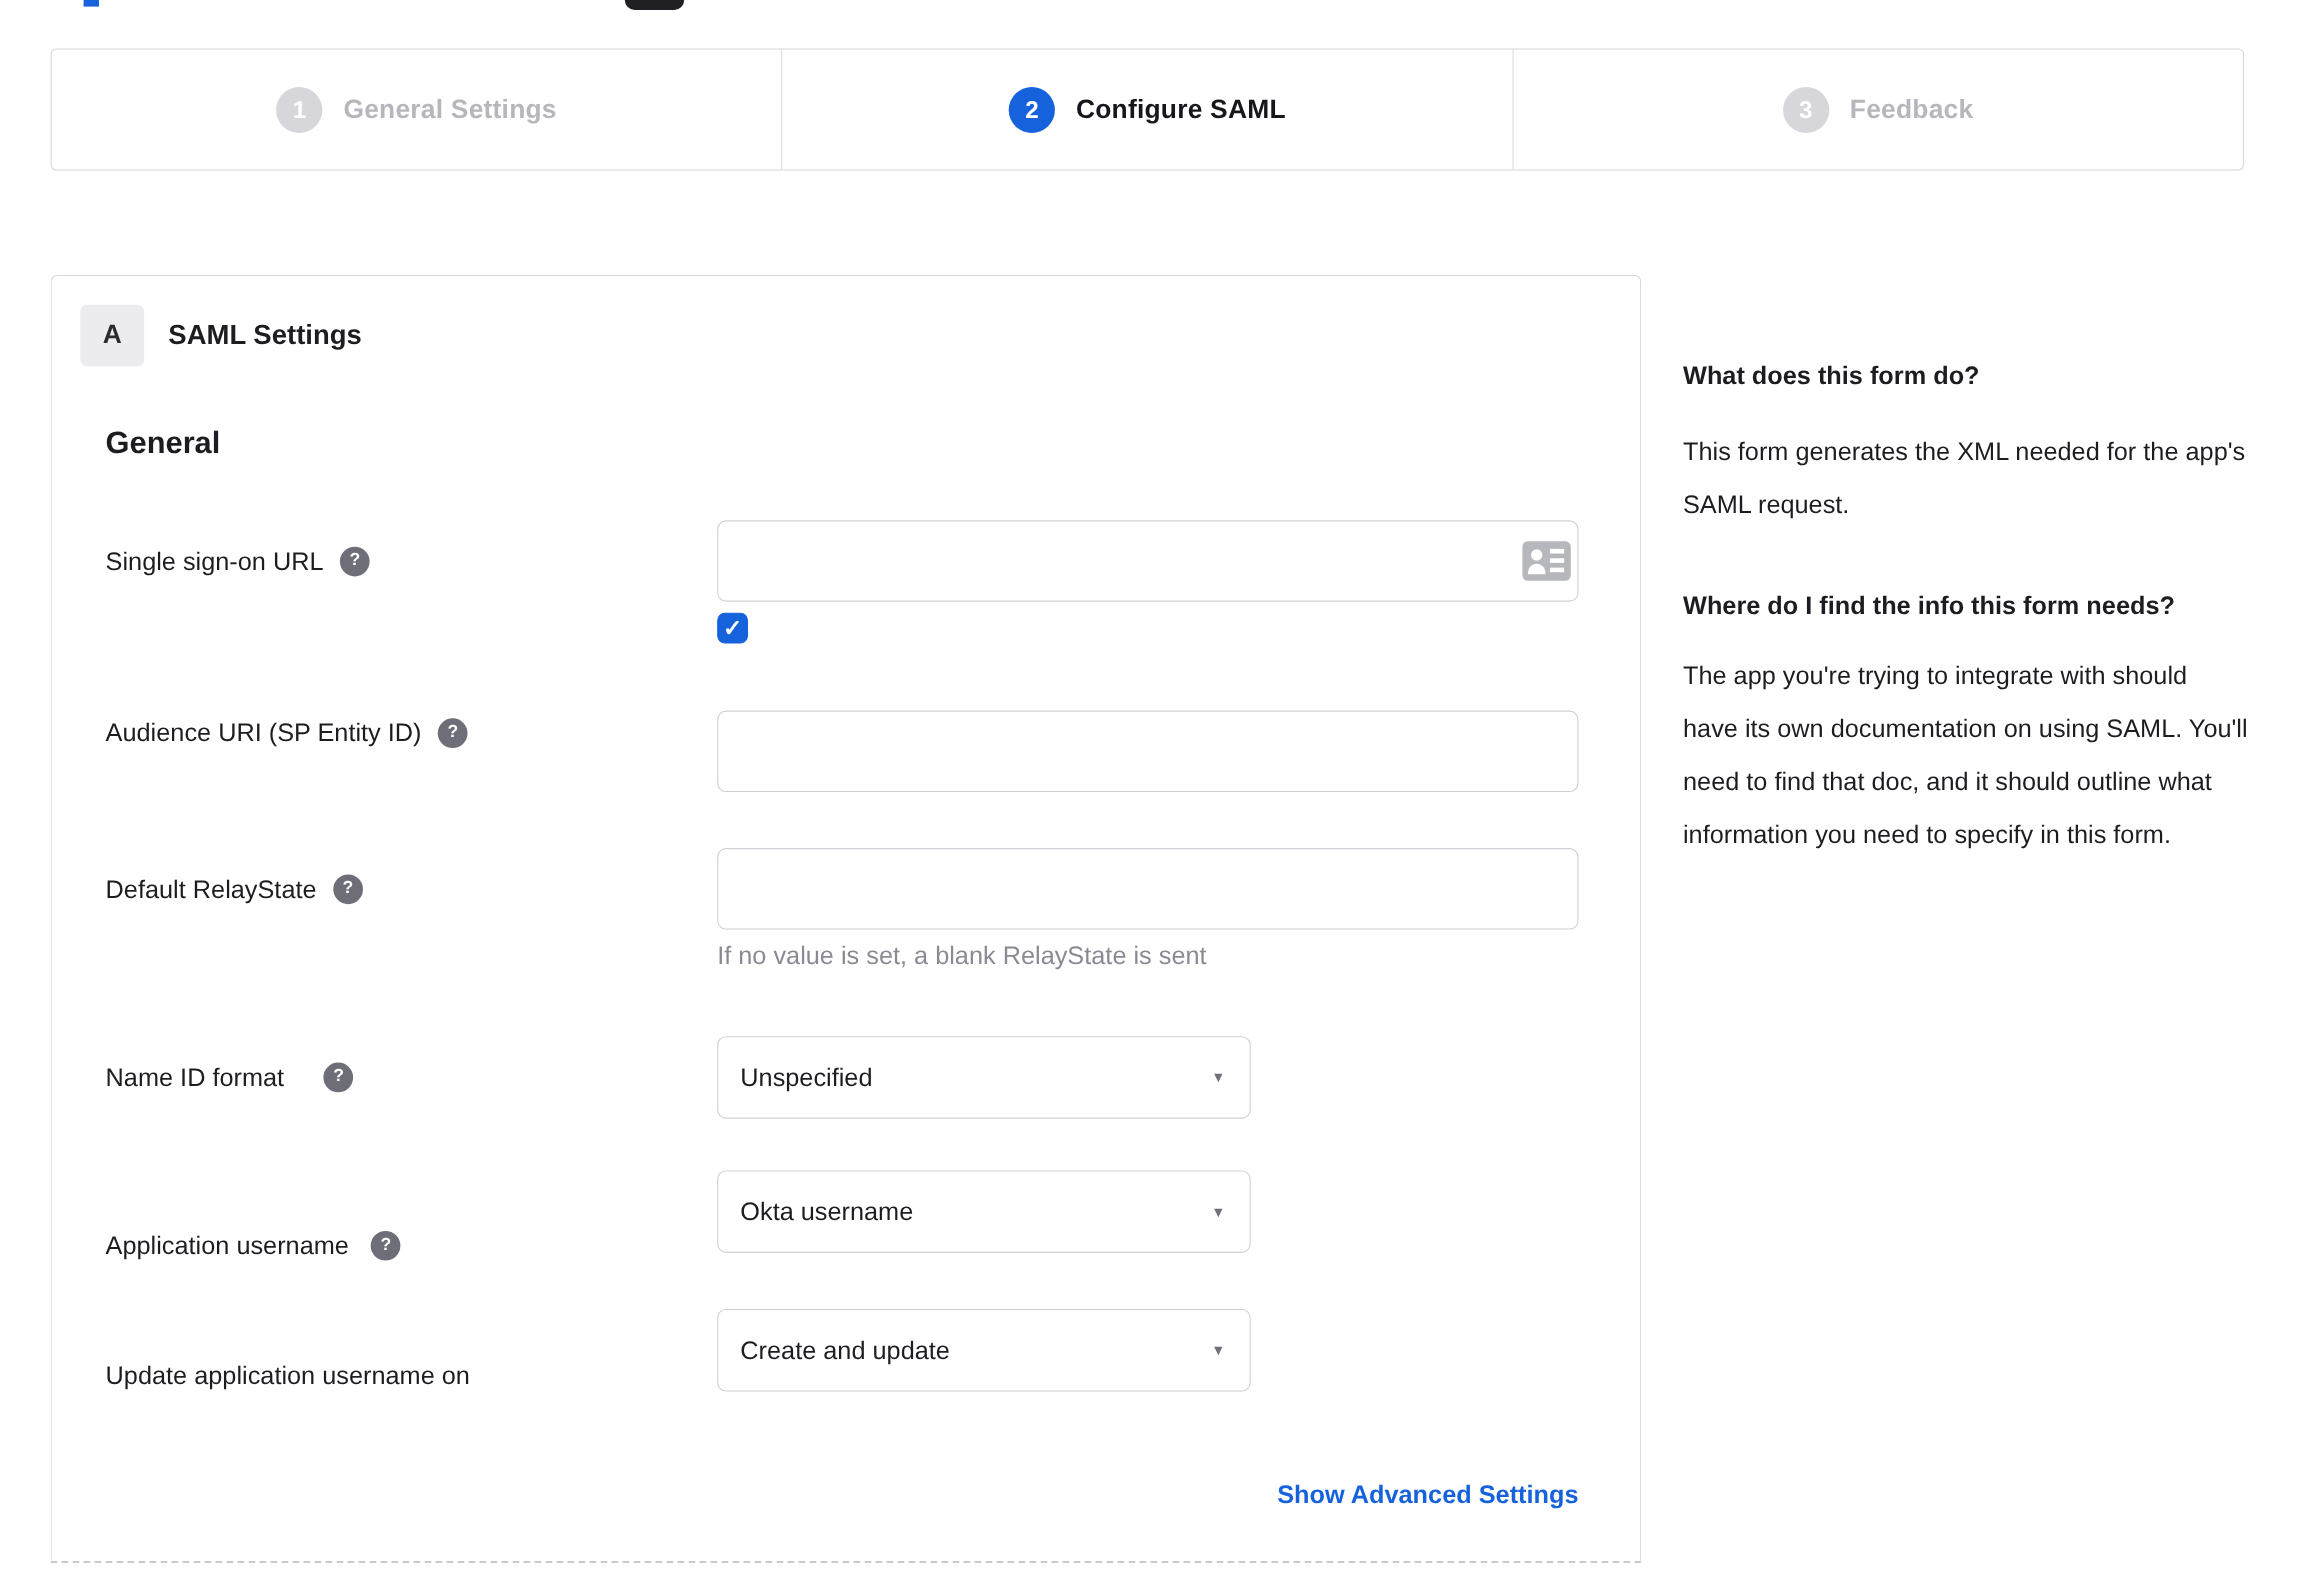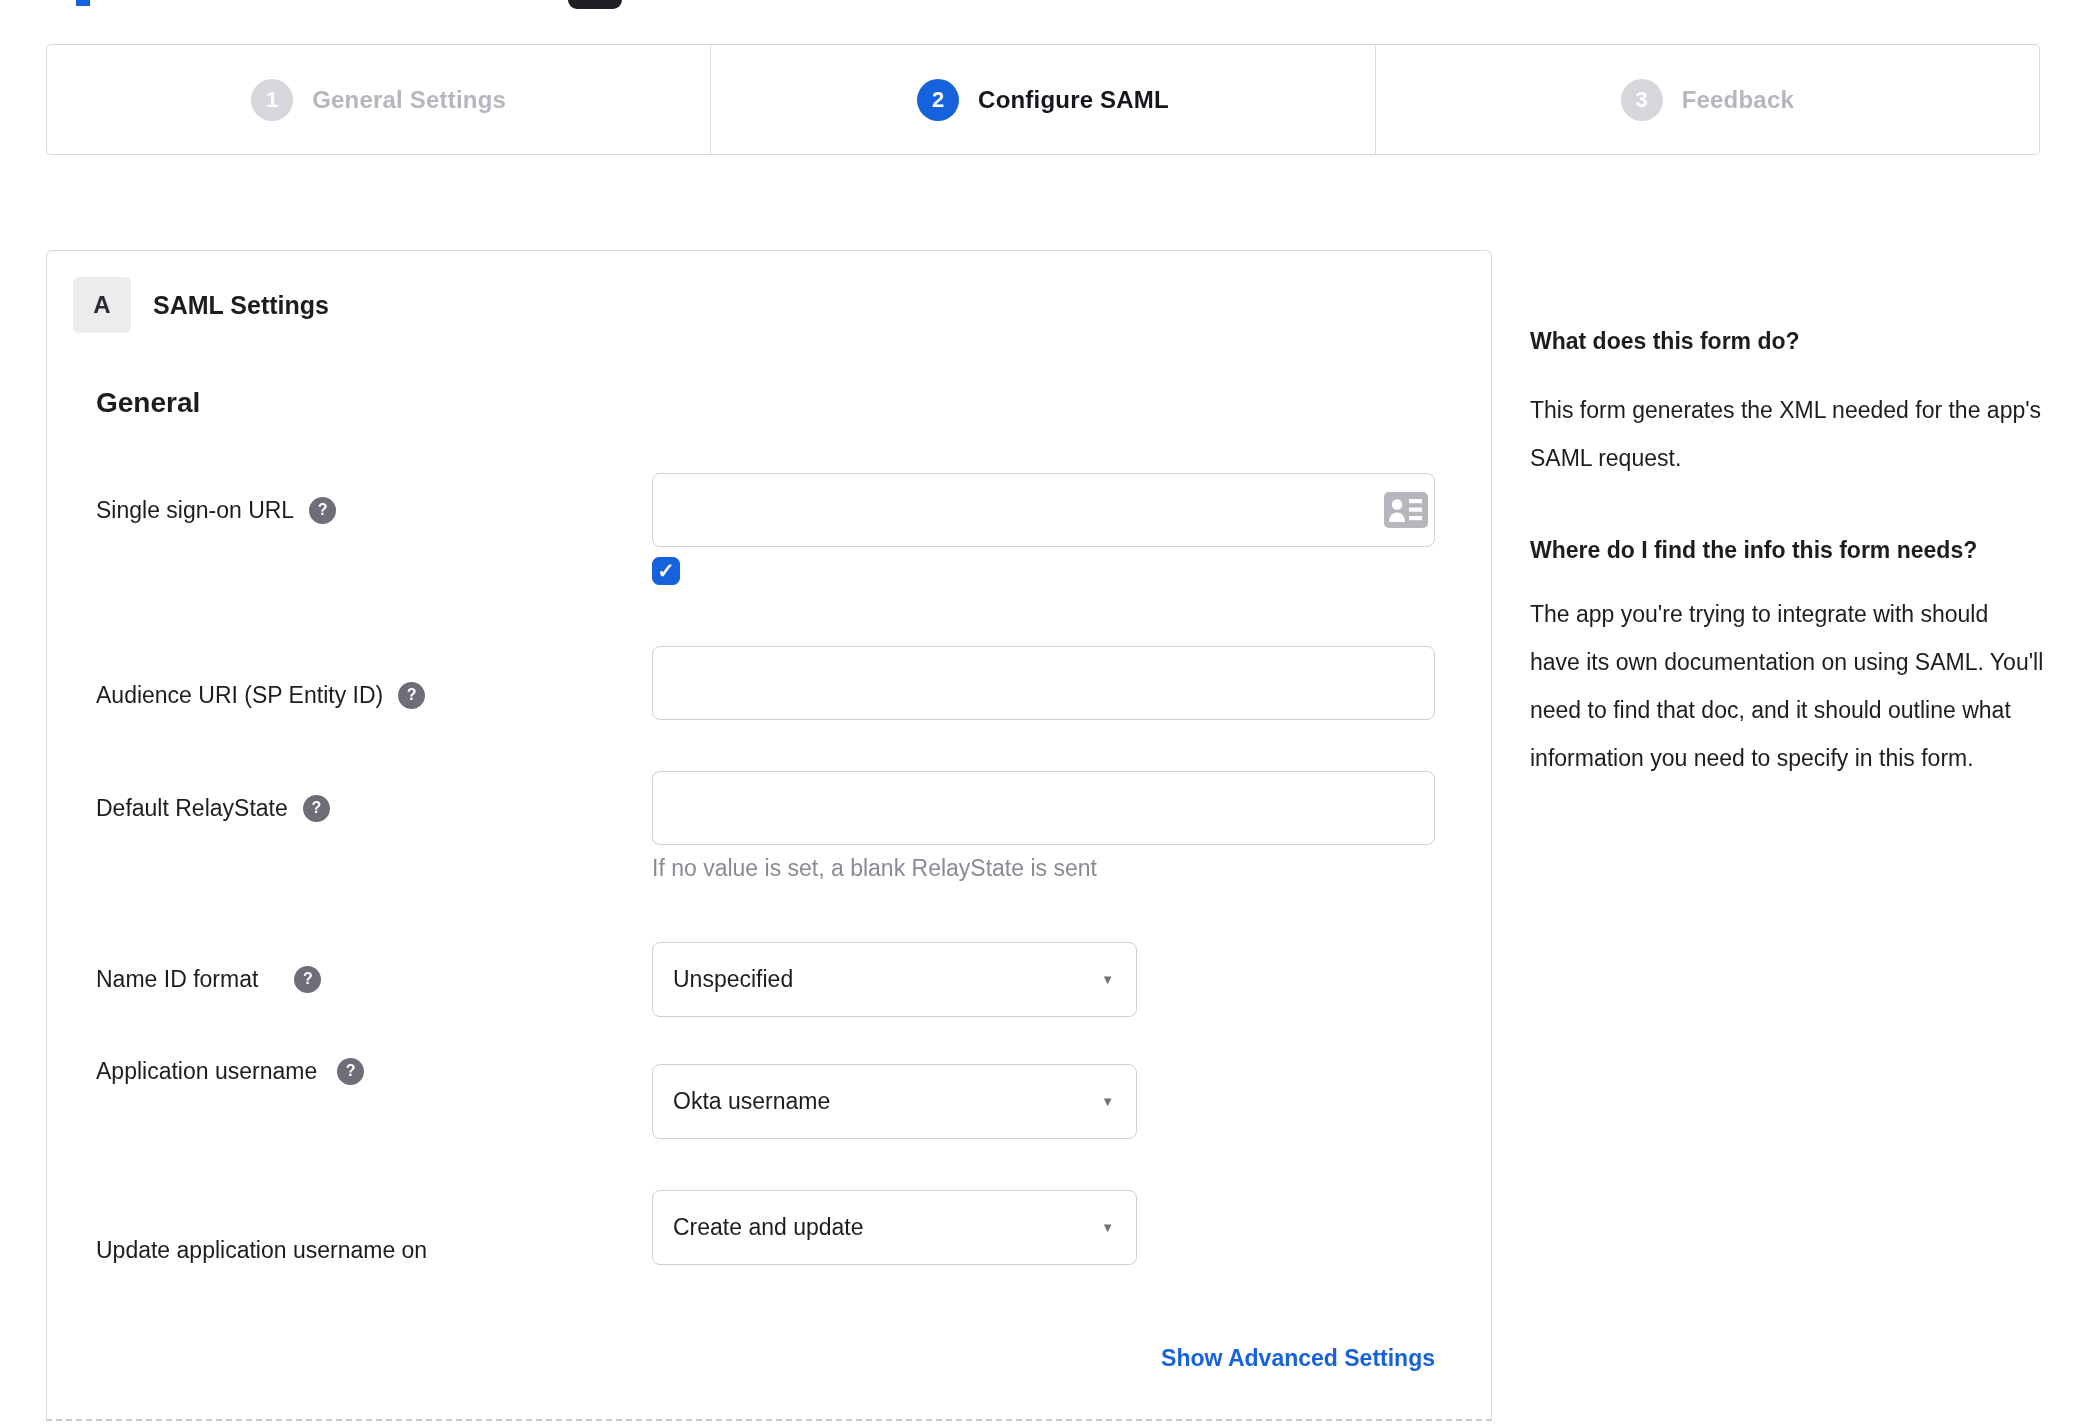--- a/index.html
+++ b/index.html
@@ -102,21 +102,21 @@
     <rect x="26" y="16.5" width="13" height="4.2" fill="#fff"></rect>
     <rect x="26" y="25" width="13" height="4.2" fill="#fff"></rect>
   </svg>
 
   <div class="abs checkbox-row">
     <span class="checkbox checked">
       <span>✓</span>
     </span>
   </div>
 
-  <div class="abs field-label" style="top:407px;">
+  <div class="abs field-label" style="top:378px;">
     <span>Audience URI (SP Entity ID)</span>
     <span class="help">?</span>
   </div>
   <input class="abs text-input" style="top: 395px;" type="text" value="">
 
   <div class="abs field-label" style="top:520px;">
     <span>Default RelayState</span>
     <span class="help">?</span>
   </div>
   <input class="abs text-input" style="top: 520px;" type="text" value="">
@@ -124,21 +124,21 @@
 
   <div class="abs field-label" style="top:691px;gap:36px;">
     <span>Name ID format</span>
     <span class="help">?</span>
   </div>
   <div class="abs select" style="top:691px;">
     <span>Unspecified</span>
     <span class="caret">▼</span>
   </div>
 
-  <div class="abs field-label" style="top:783px;gap:20px;">
+  <div class="abs field-label" style="top:844px;gap:20px;">
     <span>Application username</span>
     <span class="help">?</span>
   </div>
   <div class="abs select" style="top:813px;">
     <span>Okta username</span>
     <span class="caret">▼</span>
   </div>
 
   <div class="abs field-label" style="top:939px;align-items:flex-end;">
     <span>Update application username on</span>

